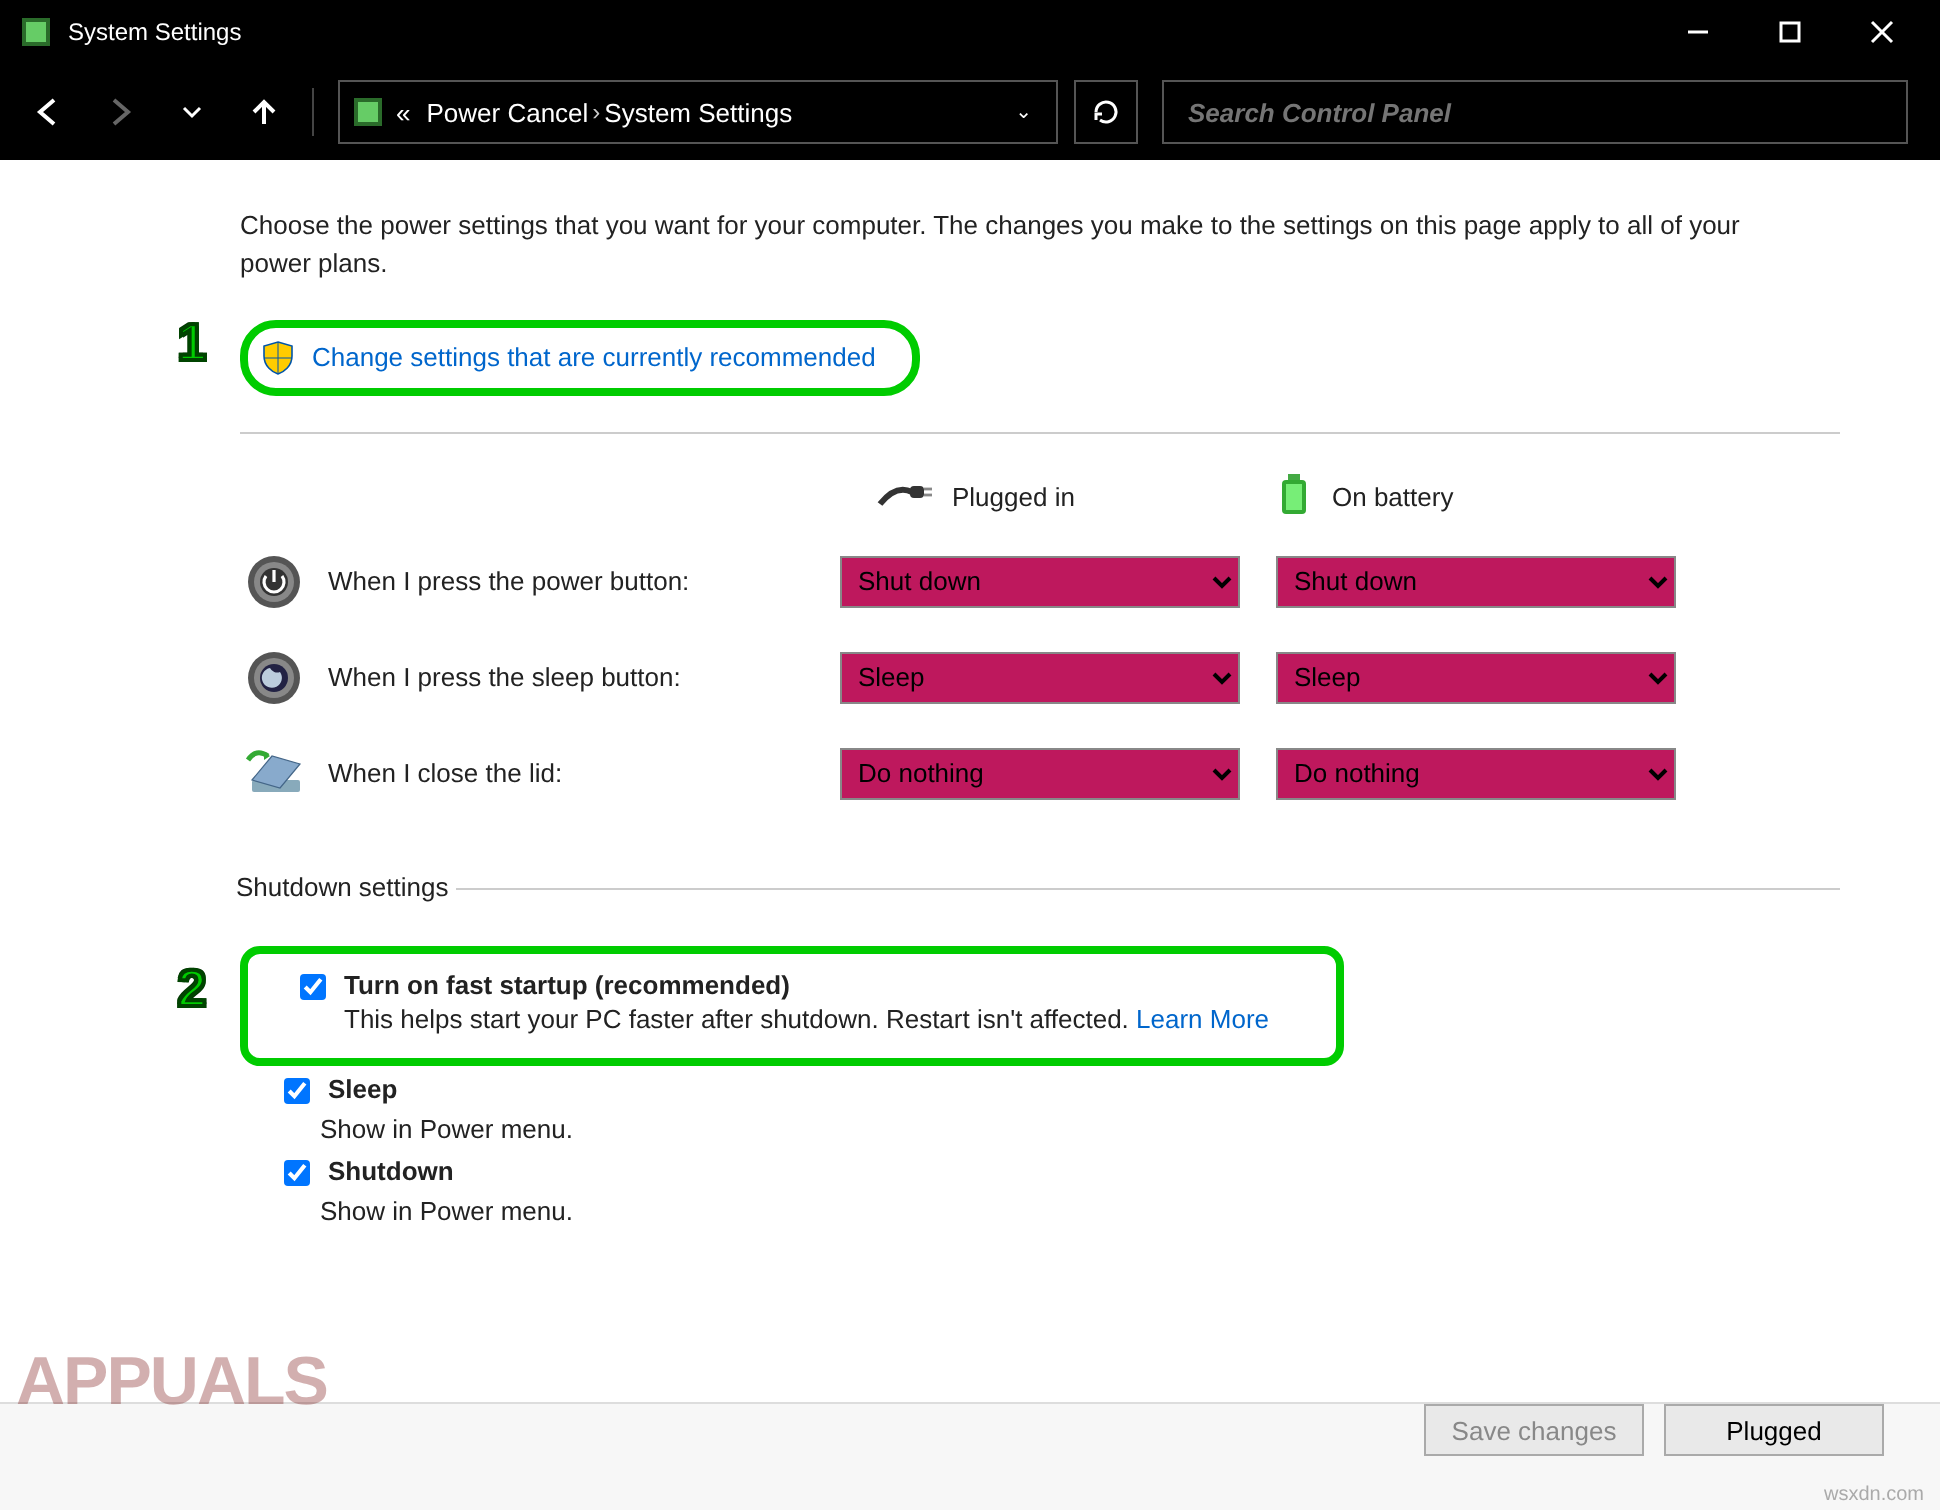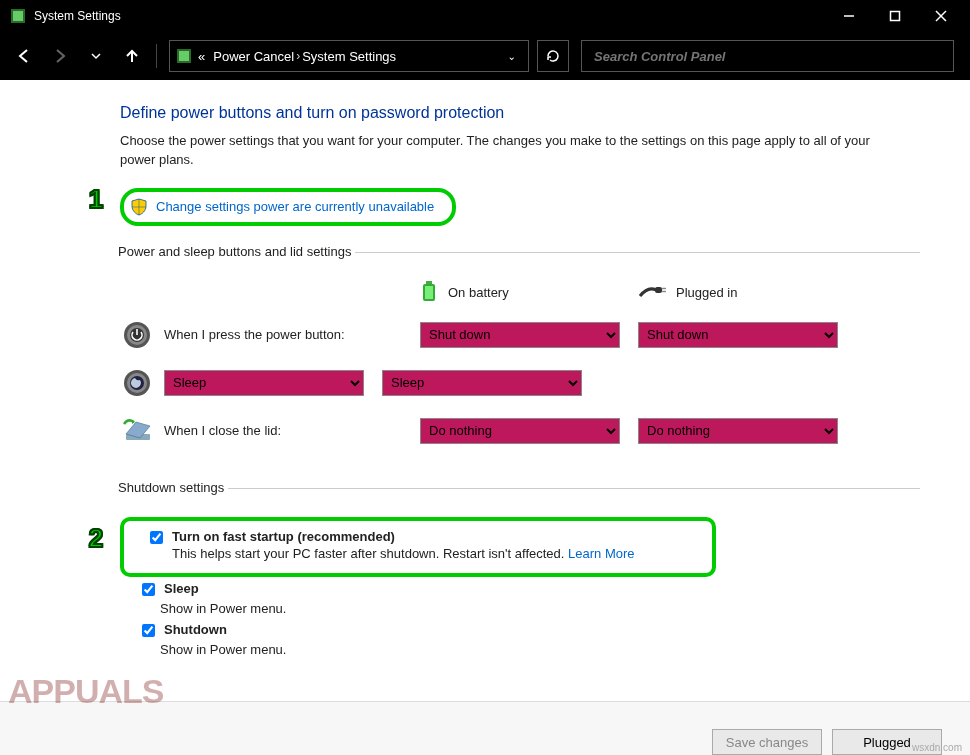--- a/index.html
+++ b/index.html
@@ -39,23 +39,23 @@
   select.combo { width:200px; height:26px; font-size:13px; border:1px solid #888; background:#be185d; padding:0 4px;}
   select.combo.second { margin-left:18px;}
   .shutdown-group { margin-top:28px;}
   .chk-row { display:flex; align-items:flex-start; margin-left:18px; margin-bottom:4px; gap:6px;}
   .chk-row input[type=checkbox]{ margin-top:2px;}
   .chk-label-block .cb-title { font-weight:bold; font-size:13px;}
   .chk-label-block .cb-sub { font-size:13px; margin-top:2px; margin-left:0px;}
   .chk-indent-sub { margin-left:40px; font-size:13px; margin-bottom:6px; margin-top:-2px;}
   
   .hl-green { border:4px solid #00cc00; border-radius:18px; padding:2px 10px 2px 4px; display:inline-flex; align-items:center;}
-  .hl-green.big { border-radius:10px; padding:8px 20px 8px 4px; display:block; width:596px;}
+  .hl-green.big { border-radius:10px; padding:8px 20px 8px 4px; display:block; width:552px;}
   .badge-num { position:absolute; width:32px; height:36px; display:flex; align-items:center; justify-content:center; font-weight:900; font-size:26px; color:#00cc00; -webkit-text-stroke:2px #004400; text-shadow: -1px -1px 0 #003300, 1px -1px 0 #003300, -1px 1px 0 #003300, 1px 1px 0 #003300;}
-  .footer-bar { position:absolute; bottom:0; left:0; right:0; height:54px; border-top:1px solid #ddd; display:flex; align-items:flex-end; justify-content:flex-end; padding-right:28px; gap:10px; background:#f7f7f7;}
+  .footer-bar { position:absolute; bottom:0; left:0; right:0; height:54px; border-top:1px solid #ddd; display:flex; align-items:flex-start; justify-content:flex-end; padding-right:28px; gap:10px; background:#f7f7f7;}
   .footer-bar button { width:110px; height:26px; font-size:13px; border:1px solid #aaa; background:#e9e9e9;}
   .footer-bar button:disabled { color:#888; }
   .watermark { position:absolute; left:8px; bottom:44px; opacity:0.35; font-size:34px; font-weight:900; color:#7f1d1d; letter-spacing:-1px; pointer-events:none;}
   .watermark-site { position:absolute; right:8px; bottom:2px; font-size:10px; color:#aaa; pointer-events:none;}
 </style>
 </head>
 <body>
 
 <div class="titlebar">
   <span class="app-icon">
@@ -125,61 +125,59 @@
       </svg>
   </div>
 
   <div class="search-box">
     <input type="text" placeholder="Search Control Panel" style="">
   </div>
 </div>
 
 <div class="content">
 
-  <h1 class="page-title">Define power buttons and turn on password protection</h1>
   <p class="desc">Choose the power settings that you want for your computer. The changes you make to the settings on this page apply to all of your power plans.</p>
 
   <div style="position:relative;">
     <span class="badge-num" style="left:-40px; top:-6px">1</span>
     <span class="hl-green">
       <span class="change-settings-row">
         <span class="shield-icon">
           <svg viewBox="0 0 18 18">
               <path d="M9 1 L16 3 V8 C16 13 12 16 9 17 C6 16 2 13 2 8 V3 Z" fill="#ffcc00" stroke="#0055aa" stroke-width="0.8"></path>
               <path d="M9 1 L9 17" stroke="#0055aa" stroke-width="0.5"></path>
               <path d="M2 9 H16" stroke="#0055aa" stroke-width="0.5"></path>
             </svg>
         </span>
-        <a href="#" class="link">Change settings power are currently unavailable</a>
+        <a href="#" class="link">Change settings that are currently recommended</a>
       </span>
     </span>
   </div>
 
   <fieldset class="group">
-    <legend>Power and sleep buttons and lid settings</legend>
 
     <div class="col-head-row">
       <div class="col-label-spacer"></div>
-      <div class="col-head">
-        <span><svg width="18" height="24" viewBox="0 0 18 24">
-              <rect x="6" y="2" width="6" height="3" fill="#4a4"></rect>
-              <rect x="3" y="5" width="12" height="17" rx="2" fill="#3a3"></rect>
-              <rect x="5" y="7" width="8" height="13" fill="#7e7"></rect>
-            </svg></span>
-        <span>On battery</span>
-      </div>
       <div class="col-head plugged">
         <span><svg width="28" height="18" viewBox="0 0 28 18">
               <path d="M2 14 Q10 4 18 8" stroke="#333" stroke-width="3" fill="none"></path>
               <rect x="17" y="5" width="7" height="6" rx="2" fill="#333"></rect>
               <line x1="24" y1="6.5" x2="28" y2="6.5" stroke="#888" stroke-width="1.4"></line>
               <line x1="24" y1="9.5" x2="28" y2="9.5" stroke="#888" stroke-width="1.4"></line>
             </svg></span>
         <span>Plugged in</span>
       </div>
+      <div class="col-head">
+        <span><svg width="18" height="24" viewBox="0 0 18 24">
+              <rect x="6" y="2" width="6" height="3" fill="#4a4"></rect>
+              <rect x="3" y="5" width="12" height="17" rx="2" fill="#3a3"></rect>
+              <rect x="5" y="7" width="8" height="13" fill="#7e7"></rect>
+            </svg></span>
+        <span>On battery</span>
+      </div>
     </div>
 
     <div class="setting-row">
       <span class="setting-icon">
           <svg width="30" height="30" viewBox="0 0 30 30">
             <circle cx="15" cy="15" r="13" fill="#555"></circle>
             <circle cx="15" cy="15" r="10" fill="#888"></circle>
             <circle cx="15" cy="15" r="7" fill="#333"></circle>
             <path d="M15 9 V15 M11 12 A5 5 0 1 0 19 12" stroke="#fff" stroke-width="1.6" fill="none"></path>
           </svg>
@@ -191,20 +189,21 @@
 
     <div class="setting-row">
       <span class="setting-icon">
           <svg width="30" height="30" viewBox="0 0 30 30">
             <circle cx="15" cy="15" r="13" fill="#555"></circle>
             <circle cx="15" cy="15" r="10" fill="#888"></circle>
             <circle cx="15" cy="15" r="7" fill="#224"></circle>
             <path d="M18 12 A5 5 0 1 1 13 10 A4 4 0 0 0 18 12 Z" fill="#bcd"></path>
           </svg>
         </span>
+      <span class="setting-label">When I press the sleep button:</span>
       <select class="combo"><option>Sleep</option></select>
       <select class="combo second"><option>Sleep</option></select>
     </div>
 
     <div class="setting-row">
       <span class="setting-icon">
           <svg width="34" height="26" viewBox="0 0 34 26">
             <rect x="6" y="16" width="24" height="6" rx="1" fill="#8ab"></rect>
             <path d="M6 16 L16 4 L30 8 L20 20 Z" fill="#88aacc" stroke="#468" stroke-width="0.6"></path>
             <path d="M4 6 Q8 0 14 4" stroke="#3a3" stroke-width="2.5" fill="none"></path>

